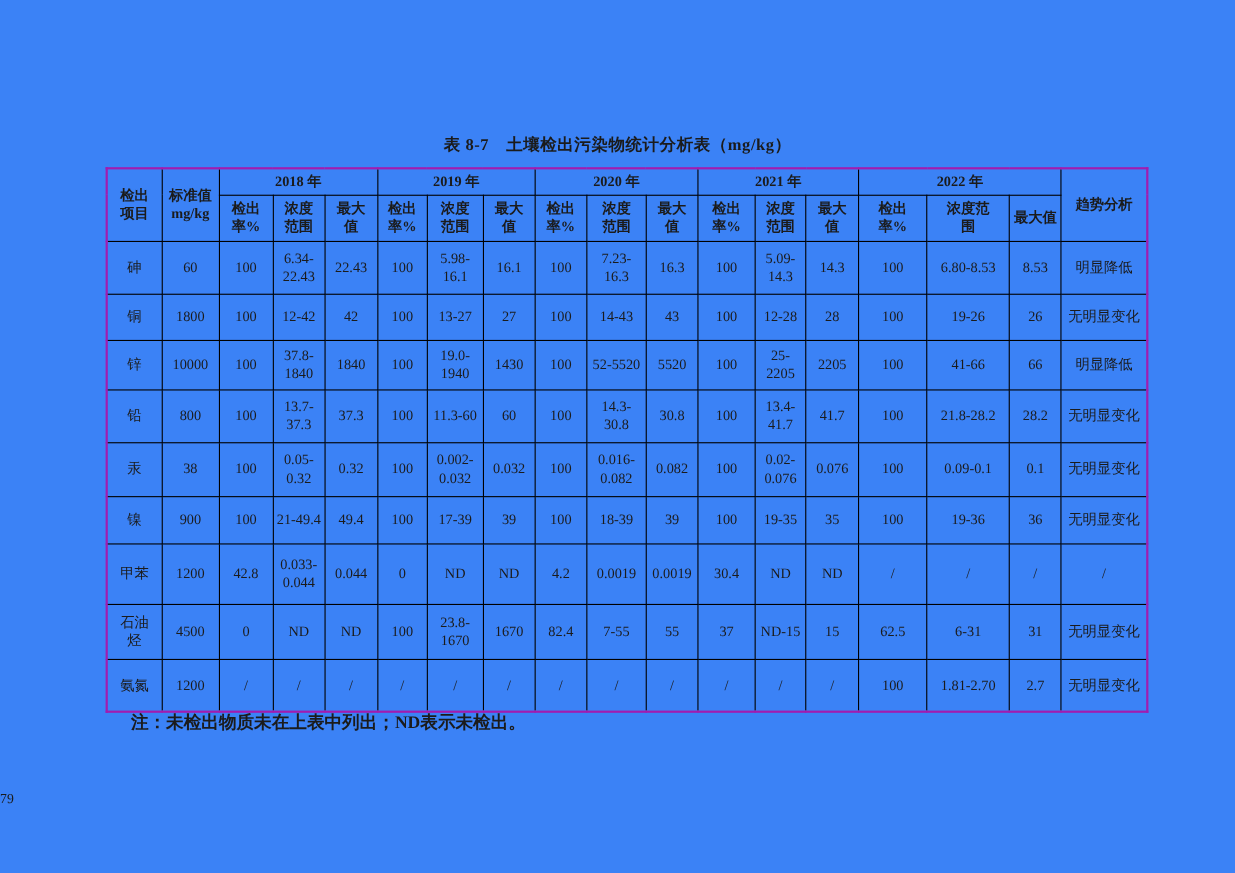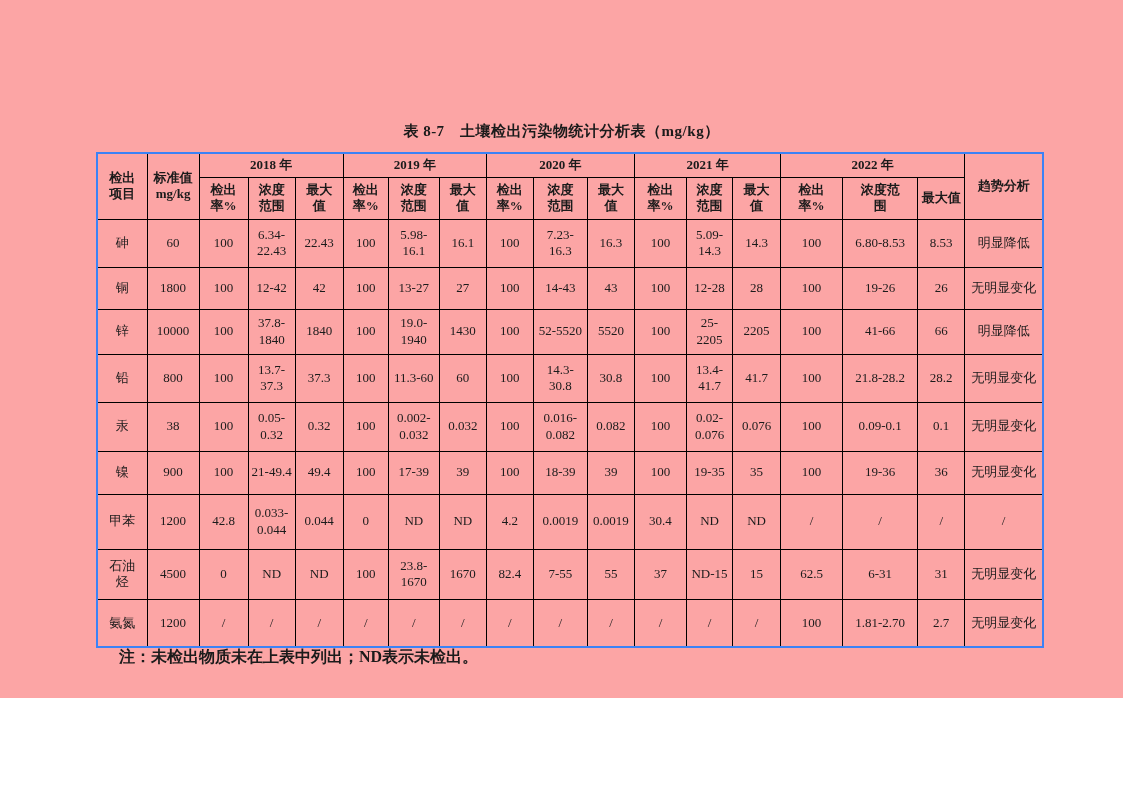--- a/index.html
+++ b/index.html
@@ -3,22 +3,22 @@
 <meta charset="utf-8">
 <style>
   html, body {
     margin: 0;
     padding: 0;
     background: #ffffff;
   }
   .page {
     position: relative;
     width: 1123px;
-    height: 698px;
-    background: #fca5a5;
+    height: 794px;
+    background: #3b82f6;
     font-family: "Liberation Serif", "DejaVu Serif", serif;
     color: #1b1b1b;
     overflow: hidden;
   }
   .doc-title {
     position: absolute;
     top: 122px;
     left: 0;
     width: 100%;
     text-align: center;
@@ -27,21 +27,21 @@
     letter-spacing: 0.5px;
     white-space: pre-line;
   }
   table.stat-table {
     position: absolute;
     left: 96px;
     top: 152px;
     width: 948px;
     border-collapse: collapse;
     table-layout: fixed;
-    border: 2px solid #3b82f6;
+    border: 2px solid #a21caf;
   }
   .stat-table th, .stat-table td {
     border: 1px solid #000;
     text-align: center;
     vertical-align: middle;
     font-size: 13px;
     line-height: 1.25;
     padding: 1px 1px;
     white-space: pre-line;
     overflow: hidden;

